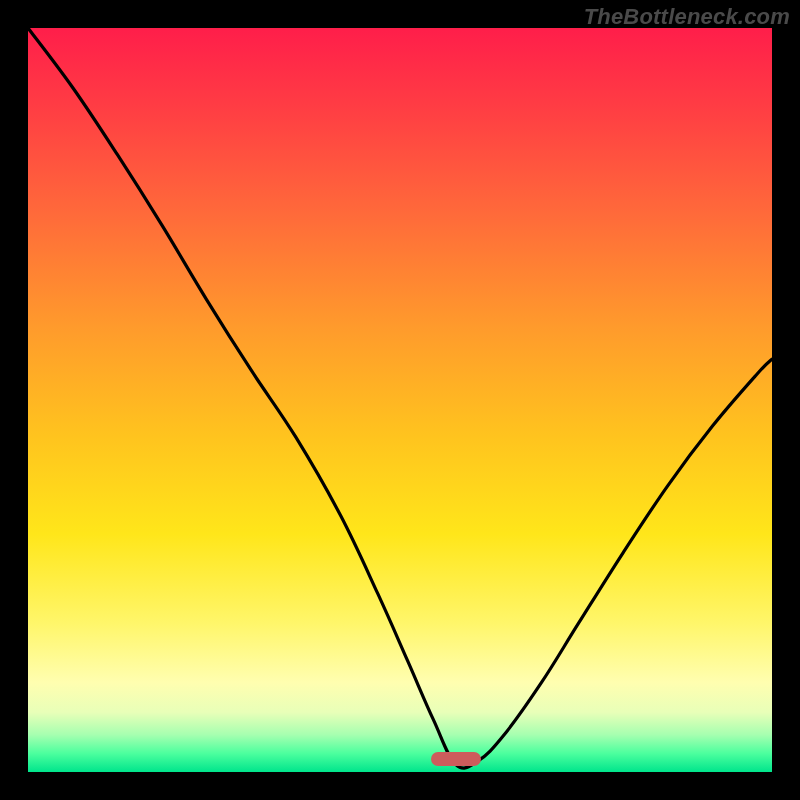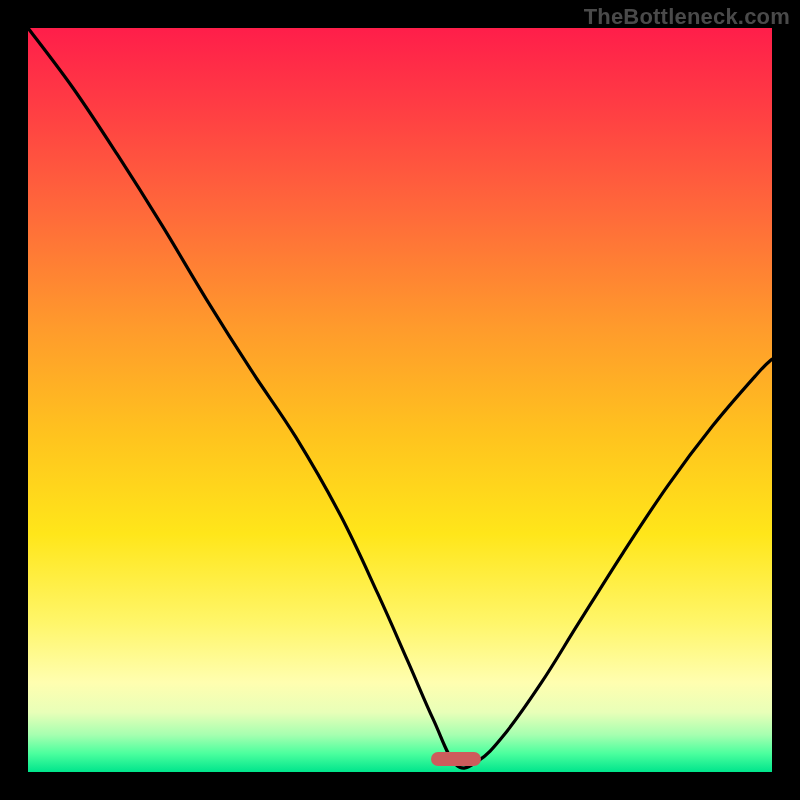--- a/index.html
+++ b/index.html
@@ -19,20 +19,21 @@
   }
   .watermark {
     position: absolute;
     top: 4px;
     right: 10px;
     color: #4a4a4a;
     font-size: 22px;
     font-weight: 600;
     letter-spacing: 0.2px;
     z-index: 5;
+    font-style: italic;
   }
   .plot-area {
     position: absolute;
     left: 28px;
     top: 28px;
     width: 744px;
     height: 744px;
     overflow: hidden;
   }
   .gradient-bg {

